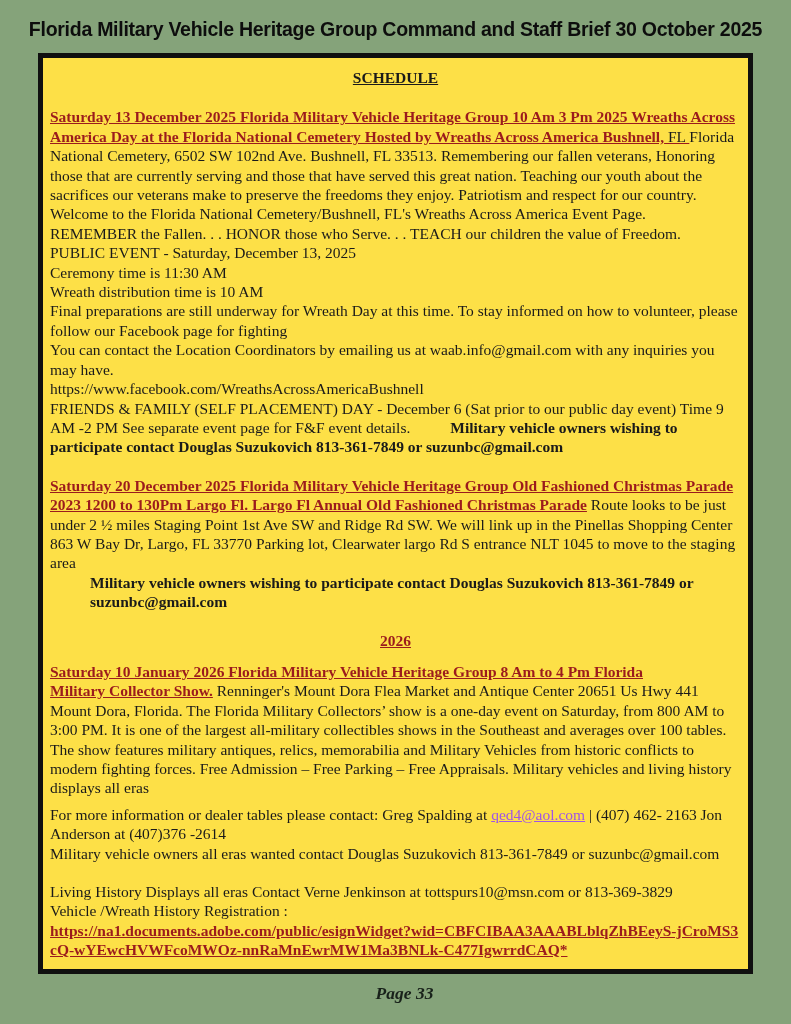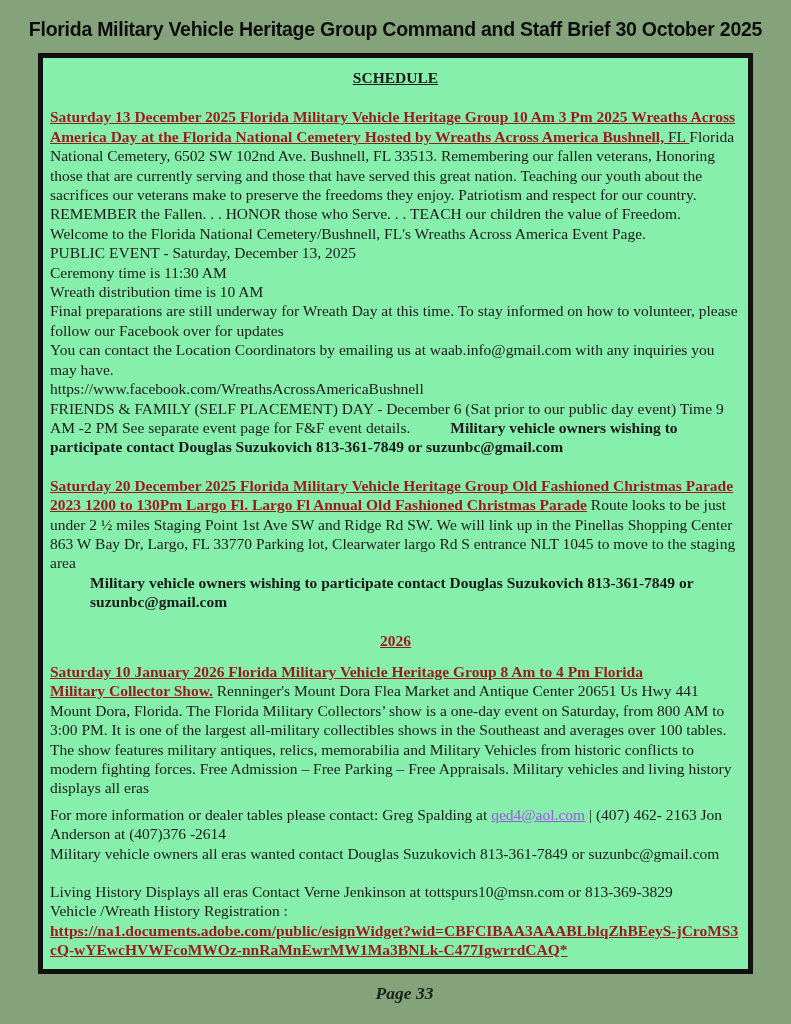--- a/index.html
+++ b/index.html
@@ -18,21 +18,21 @@
     font-weight: 800;
     font-size: 21px;
     letter-spacing: -0.3px;
     color: #0d0d0d;
     transform: scaleX(0.93);
     transform-origin: 50% 50%;
   }
   .content-box {
     margin: 12px 38px 0 38px;
     height: 921px;
-    background: #86efac;
+    background: #fde047;
     border: 5px solid #101010;
     padding: 10px 7px 0 7px;
     font-size: 15.5px;
     line-height: 19.4px;
   }
   .schedule-heading {
     text-align: center;
     font-weight: bold;
     text-decoration: underline;
     margin-bottom: 20px;
@@ -84,26 +84,26 @@
 <body>
 
 <div class="page-title">Florida Military Vehicle Heritage Group  Command and Staff Brief 30 October 2025</div>
 
 <div class="content-box">
 
   <div class="schedule-heading">SCHEDULE</div>
 
   <div>
     <div><span class="red-head">Saturday 13 December 2025  Florida Military Vehicle Heritage Group 10 Am 3 Pm 2025 Wreaths Across America Day at the Florida National Cemetery Hosted by Wreaths Across America Bushnell,</span><span class="fl-seg"> FL </span><span>Florida National Cemetery, 6502 SW 102nd Ave. Bushnell, FL 33513. Remembering our fallen veterans, Honoring those that are currently serving and those that have served this great nation. Teaching our youth about the sacrifices our veterans make to preserve the freedoms they enjoy. Patriotism and respect for our country.</span></div>
+    <div>Welcome to the Florida National Cemetery/Bushnell, FL's Wreaths Across America Event Page.</div>
     <div>REMEMBER the Fallen. . . HONOR those who Serve. . . TEACH our children the value of Freedom.</div>
-    <div>Welcome to the Florida National Cemetery/Bushnell, FL's Wreaths Across America Event Page.</div>
     <div>PUBLIC EVENT - Saturday, December 13, 2025</div>
     <div>Ceremony time is 11:30 AM</div>
     <div>Wreath distribution time is 10 AM</div>
-    <div>Final preparations are still underway for Wreath Day at this time. To stay informed on how to volunteer, please follow our Facebook over for updates</div>
+    <div>Final preparations are still underway for Wreath Day at this time. To stay informed on how to volunteer, please follow our Facebook page for fighting</div>
     <div>You can contact the Location Coordinators by emailing us at waab.info@gmail.com with any inquiries you may have.</div>
     <div>https://www.facebook.com/WreathsAcrossAmericaBushnell</div>
     <div><span>FRIENDS &amp; FAMILY (SELF PLACEMENT) DAY - December 6 (Sat prior to our public day event) Time 9 AM -2 PM See separate event page for F&amp;F event details.</span><span class="bold">Military vehicle owners wishing to participate contact Douglas Suzukovich 813-361-7849 or suzunbc@gmail.com</span></div>
   </div>
 
   <div class="gap"></div>
 
   <div>
     <div><span class="red-head">Saturday 20 December 2025  Florida Military Vehicle Heritage Group Old Fashioned Christmas Parade 2023 1200 to 130Pm Largo Fl. Largo Fl Annual Old Fashioned Christmas Parade</span><span> Route looks to be just under 2 ½ miles Staging Point 1st Ave SW and Ridge Rd SW. We will link up in the Pinellas Shopping Center 863 W Bay Dr, Largo, FL 33770 Parking lot, Clearwater largo Rd S entrance NLT 1045 to move to the staging area</span></div>
     <div class="bold">Military vehicle owners wishing to participate contact Douglas Suzukovich 813-361-7849 or suzunbc@gmail.com</div>

